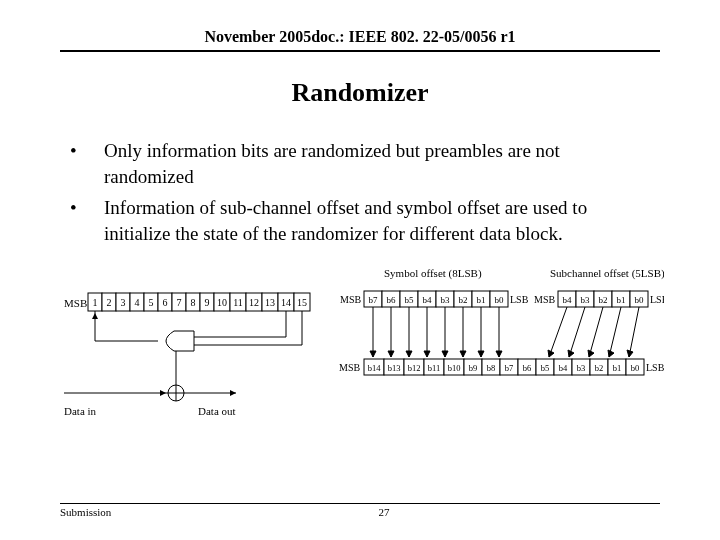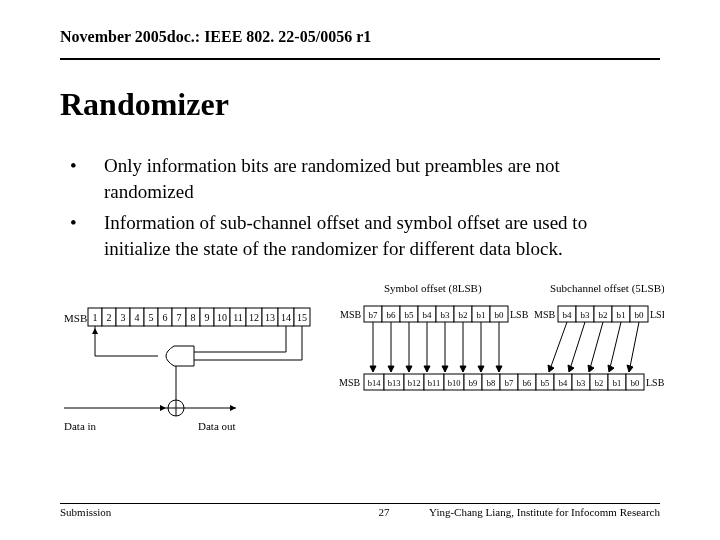--- a/index.html
+++ b/index.html
@@ -10,29 +10,29 @@
     font-family: "Times New Roman", Times, serif;
     color: #000;
     position: relative;
     overflow: hidden;
   }
   .page {
     padding: 28px 60px 0 60px;
   }
   .header-row {
     display: flex;
-    justify-content: flex-start;
+    justify-content: center;
     font-size: 16px;
     font-weight: bold;
     border-bottom: 2px solid #000;
-    padding-bottom: 12px;
+    padding-bottom: 4px;
   }
   .title {
-    text-align: left;
-    font-size: 32px;
+    text-align: center;
+    font-size: 26px;
     font-weight: bold;
     margin-top: 26px;
     margin-bottom: 30px;
   }
   .bullets {
     font-size: 19px;
     line-height: 1.35;
     padding: 0 8px 0 10px;
   }
   .bullet-row {
@@ -257,15 +257,14 @@
       <text x="582" y="106" font-size="10" font-family="Times New Roman">LSB</text>
     </svg>
   </div>
 </div>
 
 <div class="footer">
   <div class="footer-line"></div>
   <div class="footer-row">
     <span>Submission</span>
     <span class="footer-center">27</span>
-    <span>Ying-Chang Liang, Institute for Infocomm Research</span>
   </div>
 </div>
 
 </body></html>

